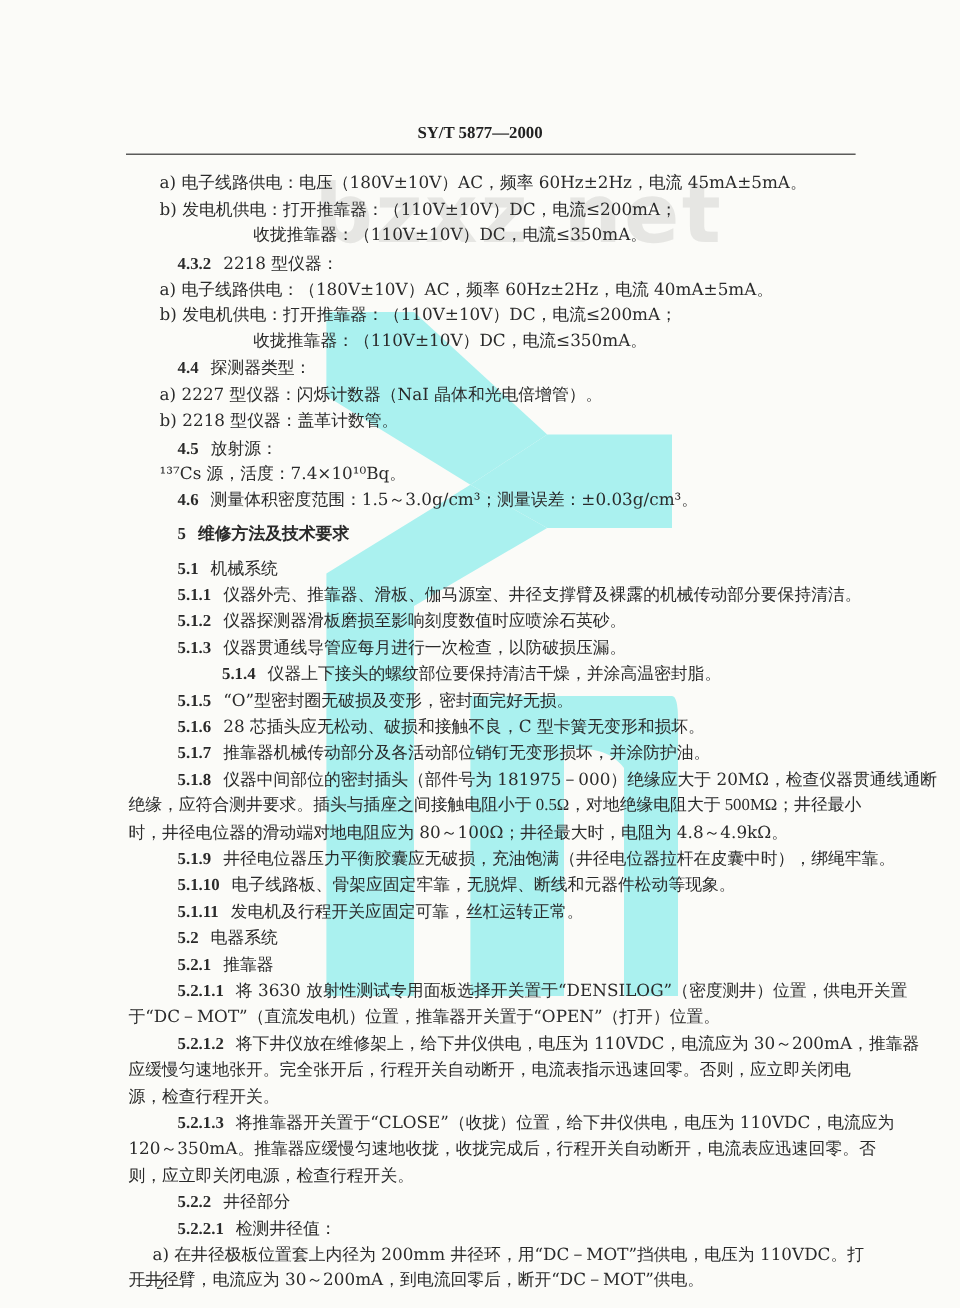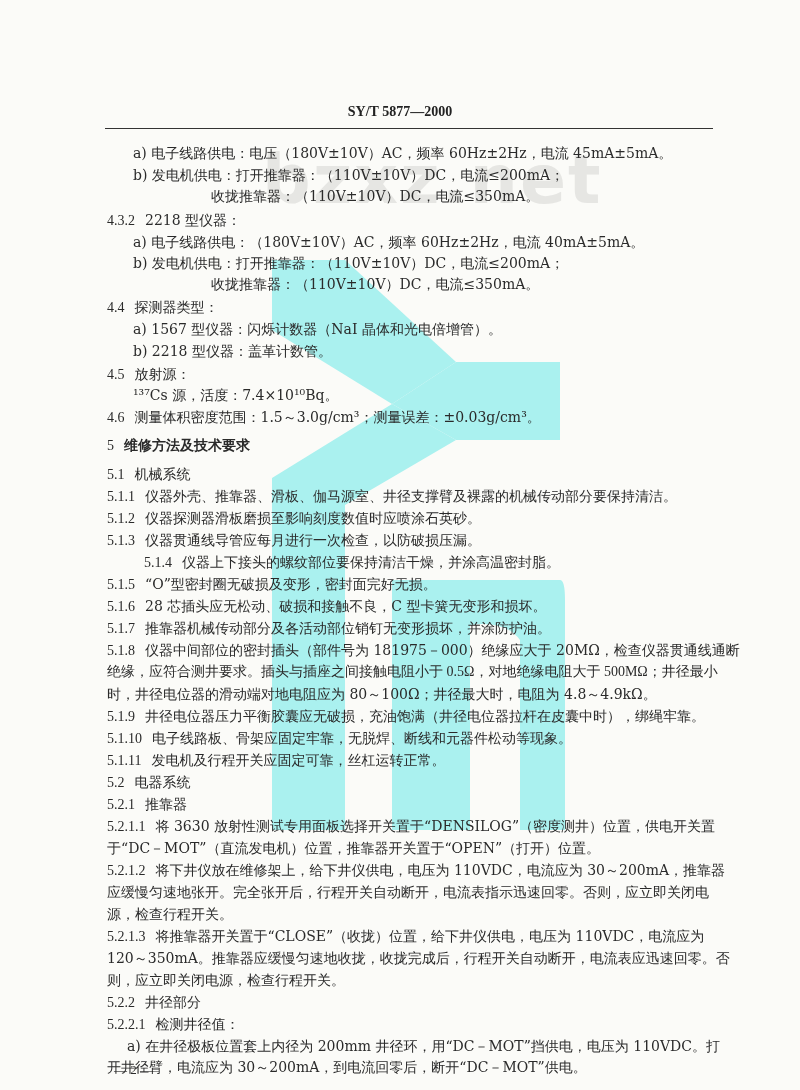--- a/index.html
+++ b/index.html
@@ -18,21 +18,21 @@
   .page { position: absolute; left: 0; top: 0; width: 680px; height: 1090px; z-index: 1; }
   .header-code {
     position: absolute; top: 104px; left: 0; width: 800px; text-align: center;
     font-family: "Liberation Serif", serif; font-weight: bold; font-size: 14px; color: #222;
   }
   .header-rule { position: absolute; top: 128px; left: 105px; width: 608px; height: 0; border-top: 1.5px solid #333; }
   .line {
     position: absolute; font-size: 14px; line-height: 16px; white-space: nowrap;
     font-family: "DejaVu Serif", "Liberation Serif", serif;
   }
-  .num { font-family: "Liberation Serif", serif; font-weight: normal; margin-right: 10px; }
+  .num { font-family: "Liberation Serif", serif; font-weight: bold; margin-right: 10px; margin-left: 41px; }
   .h5 { font-weight: bold; }
   .footer { position: absolute; left: 114px; top: 1062px; font-size: 13px; font-family: "Liberation Serif", serif; }
 </style>
 </head>
 <body>
 
 <svg class="wm" viewBox="0 0 800 1090" xmlns="http://www.w3.org/2000/svg">
   <g fill="#aaf1ef">
 
     <polygon points="272,260 345,260 456,362 392,404 272,330"></polygon>
@@ -52,21 +52,21 @@
 
   <div id="lines">
       <div class="line" style="left: 133px; top: 145px;"><span>a) 电子线路供电：电压（180V±10V）AC，频率 60Hz±2Hz，电流 45mA±5mA。</span></div>
       <div class="line" style="left: 133px; top: 167px;"><span>b) 发电机供电：打开推靠器：（110V±10V）DC，电流≤200mA；</span></div>
       <div class="line" style="left: 211px; top: 188px;"><span>收拢推靠器：（110V±10V）DC，电流≤350mA。</span></div>
       <div class="line" style="left: 107px; top: 212px;"><span class="num">4.3.2</span><span>2218 型仪器：</span></div>
       <div class="line" style="left: 133px; top: 234px;"><span>a) 电子线路供电：（180V±10V）AC，频率 60Hz±2Hz，电流 40mA±5mA。</span></div>
       <div class="line" style="left: 133px; top: 255px;"><span>b) 发电机供电：打开推靠器：（110V±10V）DC，电流≤200mA；</span></div>
       <div class="line" style="left: 211px; top: 276px;"><span>收拢推靠器：（110V±10V）DC，电流≤350mA。</span></div>
       <div class="line" style="left: 107px; top: 299px;"><span class="num">4.4</span><span>探测器类型：</span></div>
-      <div class="line" style="left: 133px; top: 321px;"><span>a) 1567 型仪器：闪烁计数器（NaI 晶体和光电倍增管）。</span></div>
+      <div class="line" style="left: 133px; top: 321px;"><span>a) 2227 型仪器：闪烁计数器（NaI 晶体和光电倍增管）。</span></div>
       <div class="line" style="left: 133px; top: 343px;"><span>b) 2218 型仪器：盖革计数管。</span></div>
       <div class="line" style="left: 107px; top: 366px;"><span class="num">4.5</span><span>放射源：</span></div>
       <div class="line" style="left: 133px; top: 387px;"><span>¹³⁷Cs 源，活度：7.4×10¹⁰Bq。</span></div>
       <div class="line" style="left: 107px; top: 409px;"><span class="num">4.6</span><span>测量体积密度范围：1.5～3.0g/cm³；测量误差：±0.03g/cm³。</span></div>
       <div class="line h5" style="left: 107px; top: 437px;"><span class="num">5</span><span>维修方法及技术要求</span></div>
       <div class="line" style="left: 107px; top: 466px;"><span class="num">5.1</span><span>机械系统</span></div>
       <div class="line" style="left: 107px; top: 488px;"><span class="num">5.1.1</span><span>仪器外壳、推靠器、滑板、伽马源室、井径支撑臂及裸露的机械传动部分要保持清洁。</span></div>
       <div class="line" style="left: 107px; top: 510px;"><span class="num">5.1.2</span><span>仪器探测器滑板磨损至影响刻度数值时应喷涂石英砂。</span></div>
       <div class="line" style="left: 107px; top: 532px;"><span class="num">5.1.3</span><span>仪器贯通线导管应每月进行一次检查，以防破损压漏。</span></div>
       <div class="line" style="left: 107px; top: 554px; padding-left: 37px;"><span class="num">5.1.4</span><span>仪器上下接头的螺纹部位要保持清洁干燥，并涂高温密封脂。</span></div>

